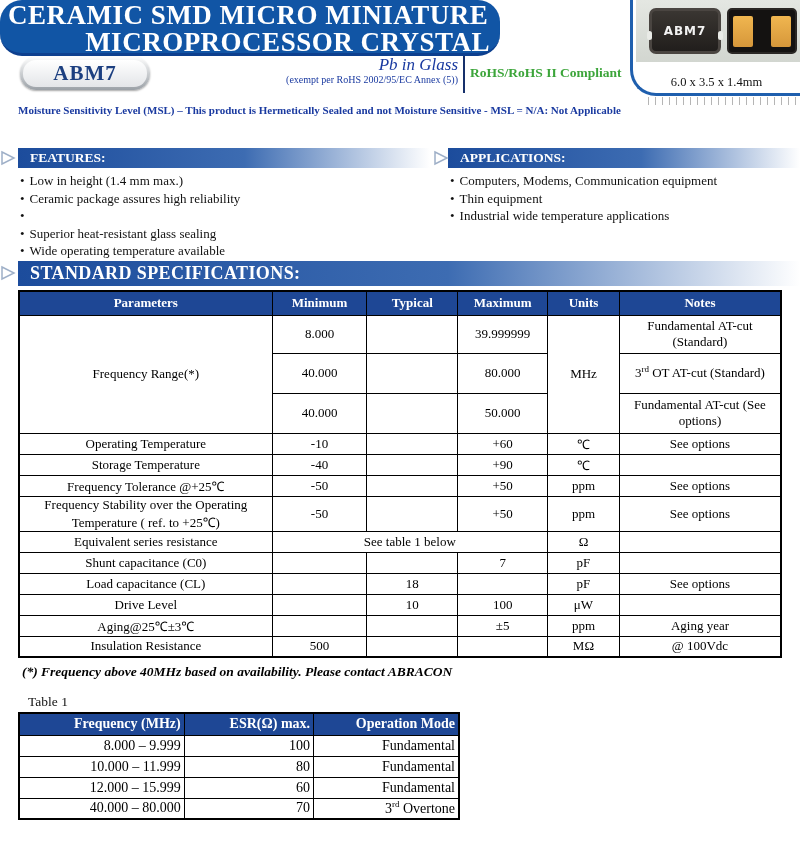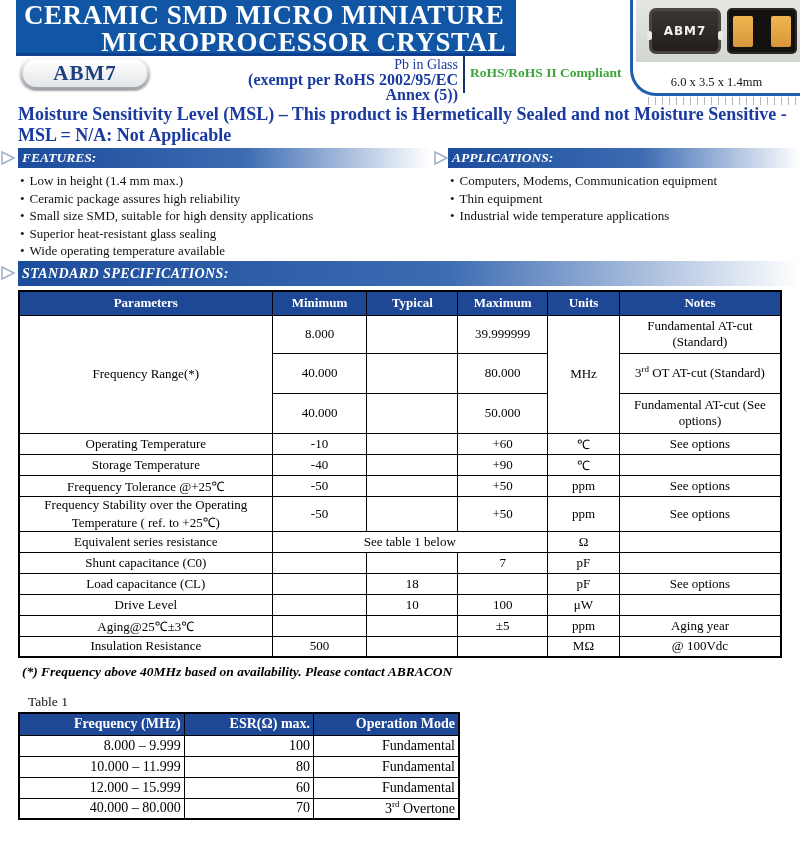--- a/index.html
+++ b/index.html
@@ -5,24 +5,24 @@
   * { margin:0; padding:0; box-sizing:border-box; }
   html,body { background:#fff; }
   .page {
     position:relative; width:800px; height:841px; margin:0 auto;
     background:#fff; overflow:hidden;
     font-family:"Liberation Serif", serif; color:#000;
   }
 
   
   .banner {
-    position:absolute; left:16px; top:0; width:500px; height:56px;
+    position:absolute; left:0; top:0; width:500px; height:56px;
     background:var(--banner-blue,#1155a5);
     border-bottom:3px solid var(--banner-blue-dark,#0d3f8e);
-    color:#fff; font-weight:bold;
+    color:#fff; font-weight:bold;border-radius:22px;
   }
   .banner-line1 { font-size:27px; line-height:27px; padding:2px 0 0 8px; letter-spacing:.5px; }
   .banner-line2 { font-size:27px; line-height:26px; text-align:right; padding-right:10px; letter-spacing:.5px; }
 
   
   .crystal-box {
     position:absolute; left:630px; top:0; width:170px; height:96px;
     border-left:3px solid var(--photo-border-blue,#1f5fae);
     border-bottom:3px solid var(--photo-border-blue,#1f5fae);
     border-bottom-left-radius:26px;
@@ -73,50 +73,49 @@
     display:flex; align-items:center; justify-content:center;
     font-weight:bold; font-size:21px; color:var(--badge-text-blue,#1c3f80);
     letter-spacing:1px;
   }
 
   
   .pb-block {
     position:absolute; left:240px; top:57px; width:218px; text-align:right;
     color:var(--text-navy,#1a3aa0); line-height:15px;
   }
-  .pb-line1 { font-size:14px; }
-  .pb-line2 { font-size:16px;font-weight:bold; }
+  .pb-line1 { font-size:17px;font-style:italic; }
+  .pb-line2 { font-size:10px; }
   .divider-v { position:absolute; left:463px; top:56px; width:2px; height:37px; background:#16306b; }
   .rohs {
     position:absolute; left:470px; top:65px; width:158px;
     color:var(--rohs-green,#3ca53a); font-weight:bold; font-size:13.5px;
   }
 
   
   .msl {
     position:absolute; left:18px; top:104px; width:780px;
-    color:var(--text-navy,#1a3aa0); font-weight:bold; font-size:18px;
+    color:var(--text-navy,#1a3aa0); font-weight:bold; font-size:11px;
   }
 
   
   .secwrap { position:absolute; }
   .arrow-icon { position:absolute; top:2px; }
   .secbar {
     height:20px; color:#fff; font-weight:bold; font-size:13.5px;
-    display:flex; align-items:center; padding-left:4px;
+    display:flex; align-items:center; padding-left:12px;
     background:linear-gradient(90deg,var(--bar-blue,#1c4c9c) 0%,#3d6cb2 55%,#ffffff 100%);
-    font-style:italic;
   }
   .features-wrap { left:18px; top:148px; width:412px; }
   .features-arrow { left:-18px; }
   .apps-wrap { left:448px; top:148px; width:352px; }
   .apps-arrow { left:-15px; }
   .specs-wrap { left:18px; top:261px; width:782px; }
   .specs-arrow { left:-18px; top:4px; }
-  .secbar-large { height:25px; font-size:14px; letter-spacing:.4px; }
+  .secbar-large { height:25px; font-size:18px; letter-spacing:.4px; }
 
   
   .blist { position:absolute; list-style:none; font-size:13px; line-height:17.5px; color:#111; }
   .features-list { left:20px; top:172px; width:420px; }
   .apps-list { left:450px; top:172px; width:350px; }
   .blist li { display:flex; }
   .bullet { margin-right:5px; }
 
   
   table { border-collapse:collapse; }
@@ -206,21 +205,20 @@
     <li>
         <span class="bullet">•</span>
         <span>Low in height (1.4 mm max.)</span>
       </li>
     <li>
         <span class="bullet">•</span>
         <span>Ceramic package assures high reliability</span>
       </li>
     <li>
         <span class="bullet">•</span>
-        <span>Small size SMD, suitable for high density applications</span>
       </li>
     <li>
         <span class="bullet">•</span>
         <span>Superior heat-resistant glass sealing</span>
       </li>
     <li>
         <span class="bullet">•</span>
         <span>Wide operating temperature available</span>
       </li>
   </ul>

